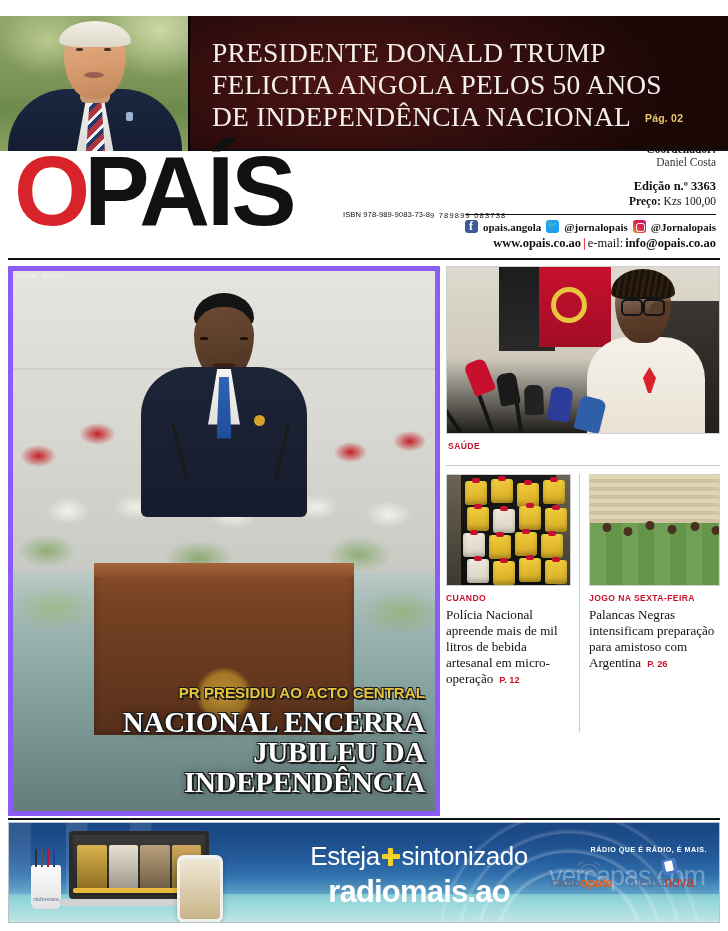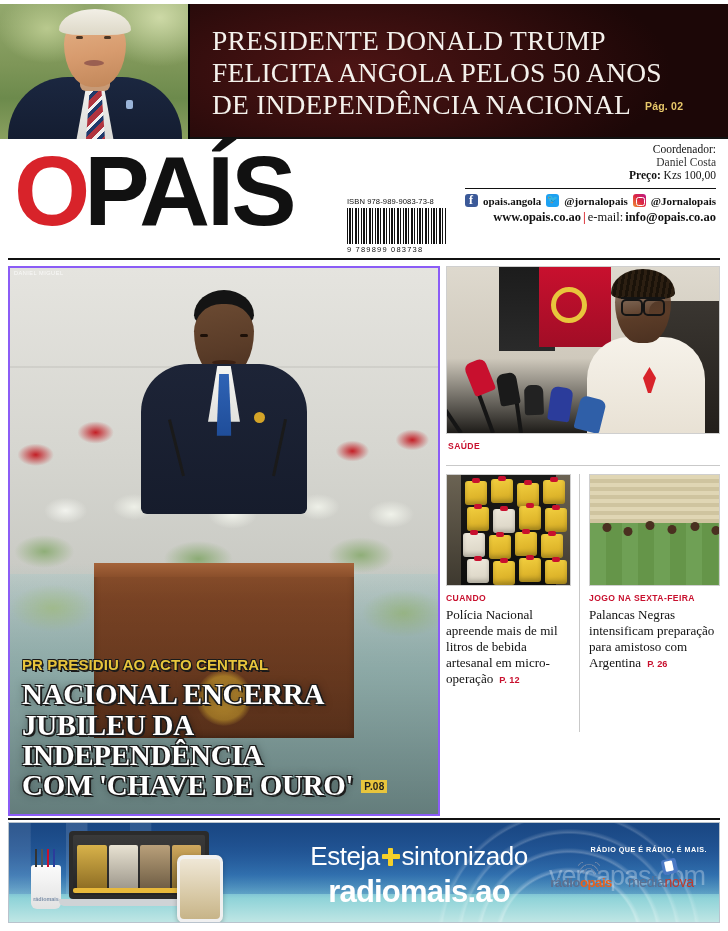--- a/index.html
+++ b/index.html
@@ -6,21 +6,21 @@
   html, body {
     width: 728px; height: 931px;
     background: #ffffff;
     font-family: "Liberation Serif", serif;
     overflow: hidden;
   }
   .page { position: relative; width: 728px; height: 931px; background:#fff; }
 
   
   .top-banner {
-    position: absolute; left: 0; top: 4px; width: 728px; height: 135px;
+    position: absolute; left: 0; top: 16px; width: 728px; height: 135px;
     display: flex; background: #a3a3a3;
     border-bottom: 2px solid #111;
   }
   .tb-photo {
     width: 190px; height: 135px; position: relative; overflow: hidden;
     background: linear-gradient(170deg,#8fa56a 0%, #7d9457 35%, #5c7a44 100%);
     border-right: 2px solid #000;
     flex: 0 0 190px;
   }
   
@@ -108,21 +108,21 @@
     font-size: 98px; line-height: 0.82; color: #111; letter-spacing: -3px;
     margin-left: -2px;
   }
   .tagline {
     font-family: "Liberation Serif", serif; font-style: italic;
     font-size: 19px; color: #1a1a1a; margin-top: 8px; margin-left: 88px;
   }
 
   .barcode-area {
     width: 122px; padding-top: 56px; text-align: center;
-    display:flex; flex-direction:column; align-items:flex-start;
+    display:flex; align-items:center;
   }
   .isbn-text {
     font-family: "Liberation Sans", sans-serif; font-size: 7.6px;
     color:#111; letter-spacing:0.1px; margin-bottom: 2px; white-space:nowrap;
   }
   .barcode {
     width: 100px; height: 36px;
     background-image: repeating-linear-gradient(90deg,
       #111 0 1px, #fff 1px 2px, #111 2px 4px, #fff 4px 5px,
       #111 5px 6px, #fff 6px 8px, #111 8px 10px, #fff 10px 11px,
@@ -130,21 +130,21 @@
   }
   .barcode-digits {
     font-family:"Liberation Sans", sans-serif; font-size:7.5px; color:#111;
     margin-top:1px; letter-spacing:1.2px; white-space:nowrap;
   }
 
   .info-area {
     flex: 1; text-align: right; padding-top: 2px; padding-right: 4px;
     font-family: "Liberation Serif", serif;
   }
-  .coord-label { font-weight: 400; font-size: 11.5px; color:#111; }
+  .coord-label { font-weight: 700; font-size: 11.5px; color:#111; }
   .coord-name  { font-size: 11.5px; color:#333; margin-top:1px; }
   .edition { font-weight: 700; font-size: 12.5px; color:#111; margin-top: 11px; }
   .edition-date { font-size: 11.5px; color:#333; margin-top:1px; }
   .price { font-size: 11.5px; color:#111; margin-top:1px; }
   .price b { font-weight:700; }
   .info-rule { border-top: 1.6px solid #111; margin: 7px 0 5px 0; }
   .social-row {
     display:flex; justify-content:flex-end; align-items:center; gap:5px;
     font-family:"Liberation Serif", serif; font-size: 11px; font-weight:700; color:#111;
   }
@@ -172,21 +172,22 @@
 
   
   .content {
     position:absolute; left:8px; top:266px; width:712px; height:550px;
     display:flex; gap:6px;
   }
 
   
   .lead {
     position:relative; width: 432px; height: 550px; overflow:hidden;
-    border: 2px solid #8b5cf6;
+    border: 5px solid #8b5cf6;
+    text-align: right;
   }
   .lead-photo { position:absolute; inset:0; overflow:hidden;
     background: linear-gradient(180deg,#d9dbd6 0%, #cfd3cd 30%, #b9c7c4 62%, #9fb7b5 100%); }
   .lead-photo .wall {
     position:absolute; left:0; top:0; width:100%; height:56%;
     background: linear-gradient(180deg,#e5e4df 0%, #d6d6d0 60%, #c9cac4 100%);
   }
   .lead-photo .wall::after {
     content:""; position:absolute; left:0; top:32%; width:100%; height:2px; background:rgba(0,0,0,.06);
   }
@@ -590,20 +591,21 @@
 
     <div class="barcode-area">
       <div class="isbn-text">ISBN 978-989-9083-73-8</div>
       <div class="barcode"></div>
       <div class="barcode-digits">9 789899 083738</div>
     </div>
 
     <div class="info-area">
       <div class="coord-label">Coordenador:</div>
       <div class="coord-name">Daniel Costa</div>
+      <div class="edition">Edição n.º 3363</div>
       <div class="price"><b>Preço:</b> <span>Kzs 100,00</span></div>
       <div class="info-rule"></div>
       <div class="social-row">
         <span class="ic fb"></span>
         <span>opais.angola</span>
         <span class="ic tw"></span>
         <span>@jornalopais</span>
         <span class="ic ig"></span>
         <span>@Jornalopais</span>
       </div>
@@ -640,21 +642,20 @@
         <div class="podium">
           <div class="emblem"></div>
         </div>
       </div>
       <div class="lead-grad"></div>
       <div class="lead-credit">DANIEL MIGUEL</div>
       <div class="lead-text">
         <div class="lead-kicker">PR PRESIDIU AO ACTO CENTRAL</div>
         <div class="lead-head">NACIONAL ENCERRA</div>
         <div class="lead-head">JUBILEU DA INDEPENDÊNCIA</div>
-        <div class="lead-head"><span>COM 'CHAVE DE OURO'</span><span class="lead-page">P.08</span></div>
       </div>
     </div>
 
     <div class="right-col">
 
       <div class="saude-photo">
         <div class="bgwall"></div>
         <div class="flagblk"></div>
         <div class="flagred"></div>
         <div class="flagstar"></div>

